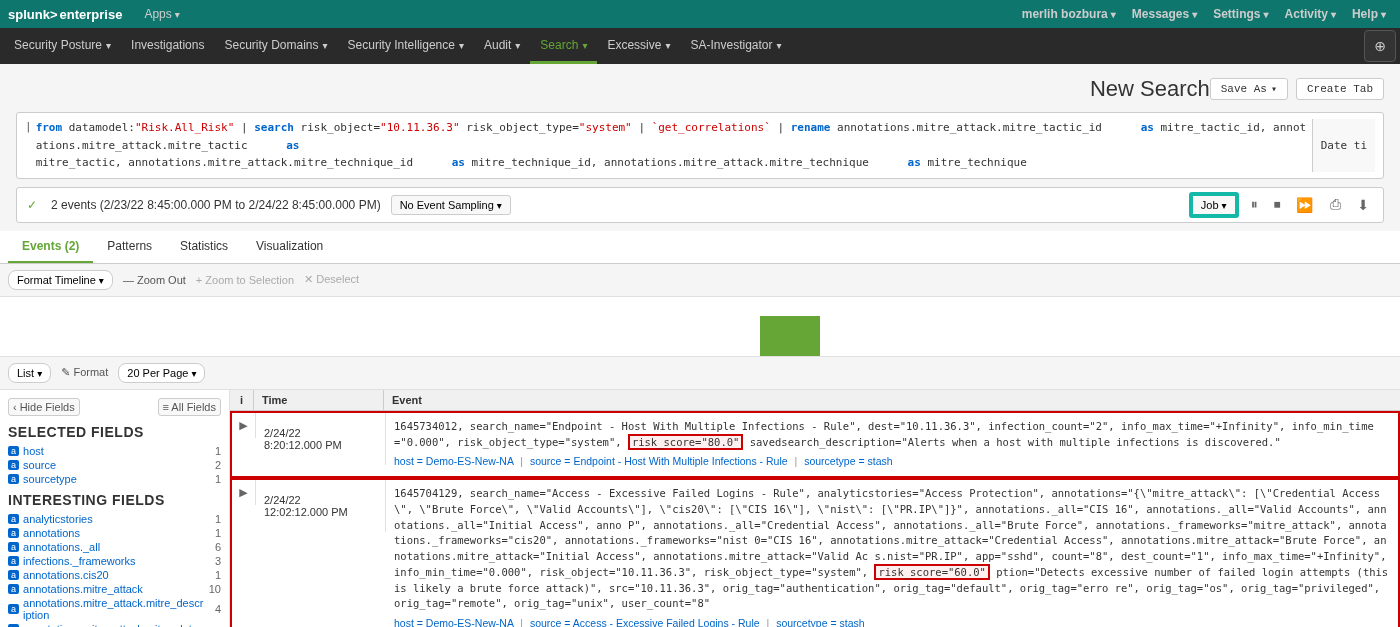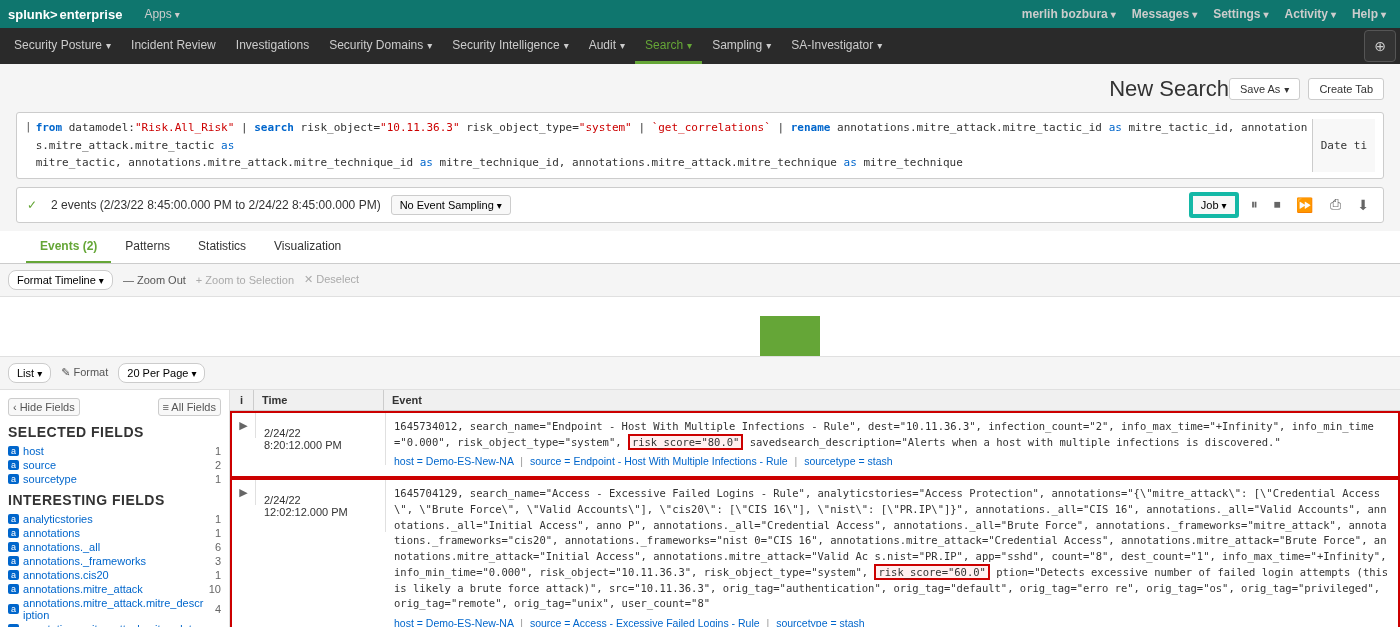--- a/index.html
+++ b/index.html
@@ -110,20 +110,21 @@
       font-size: 11px;
       padding: 4px 10px;
       border: 1px solid #ccc;
       background: #fff;
       border-radius: 3px;
       cursor: pointer;
       color: #333;
       display: flex;
       align-items: center;
       gap: 4px;
+      font-family: Liberation Mono, monospace;
     }
 
     
     .search-bar-container {
       background: #fff;
       border: 1px solid #ccc;
       border-radius: 3px;
       display: flex;
       align-items: flex-start;
       padding: 6px 8px;
@@ -132,21 +133,21 @@
       color: #333;
       min-height: 50px;
       margin-bottom: 8px;
       position: relative;
     }
     .search-pipe { color: #555; margin-right: 4px; margin-top: 1px; }
     .search-content { flex: 1; line-height: 1.6; word-break: break-all; }
     .kw-from { color: #0066cc; font-weight: bold; }
     .kw-search { color: #0066cc; font-weight: bold; }
     .kw-rename { color: #0066cc; font-weight: bold; }
-    .kw-as { color: #0066cc; font-weight: normal; }
+    .kw-as { color: #0066cc; font-weight: bold; margin-left: 32px; }
     .str-val { color: #cc0000; }
     .date-btn {
       font-size: 11px;
       padding: 4px 8px;
       border-left: 1px solid #ccc;
       background: #f8f8f8;
       cursor: pointer;
       white-space: nowrap;
       color: #333;
       align-self: stretch;
@@ -203,21 +204,21 @@
       font-size: 14px;
       padding: 2px 4px;
     }
 
     
     .tab-row {
       display: flex;
       align-items: center;
       border-bottom: 1px solid #ccc;
       background: #fff;
-      padding: 0 26px;
+      padding: 0 8px;
     }
     .tab-item {
       padding: 8px 14px;
       cursor: pointer;
       font-size: 12px;
       color: #333;
       border-bottom: 2px solid transparent;
     }
     .tab-item.active {
       color: #65a637;
@@ -447,43 +448,40 @@
     </div>
   </div>
 </div>
 
 <div class="nav-bar">
   <div class="nav-item">
     <span>Security Posture</span>
     <span class="chevron"></span>
   </div>
   <div class="nav-item">
-    <span>Incident Review</span>
-  </div>
-  <div class="nav-item">
     <span>Investigations</span>
   </div>
   <div class="nav-item">
     <span>Security Domains</span>
     <span class="chevron"></span>
   </div>
   <div class="nav-item">
     <span>Security Intelligence</span>
     <span class="chevron"></span>
   </div>
   <div class="nav-item">
     <span>Audit</span>
     <span class="chevron"></span>
   </div>
   <div class="nav-item active">
     <span>Search</span>
     <span class="chevron"></span>
   </div>
   <div class="nav-item">
-    <span>Sampling</span>
+    <span>Excessive</span>
     <span class="chevron"></span>
   </div>
   <div class="nav-item">
     <span>SA-Investigator</span>
     <span class="chevron"></span>
   </div>
   <div class="nav-right">
     <div class="globe-btn">⊕</div>
   </div>
 </div>
@@ -641,21 +639,21 @@
       <span>annotations</span>
       <span class="field-count">1</span>
     </div>
     <div class="field-item">
       <span class="field-badge">a</span>
       <span>annotations._all</span>
       <span class="field-count">6</span>
     </div>
     <div class="field-item">
       <span class="field-badge">a</span>
-      <span>annotations._frameworks</span>
+      <span>infections._frameworks</span>
       <span class="field-count">3</span>
     </div>
     <div class="field-item">
       <span class="field-badge">a</span>
       <span>annotations.cis20</span>
       <span class="field-count">1</span>
     </div>
     <div class="field-item">
       <span class="field-badge">a</span>
       <span>annotations.mitre_attack</span>

